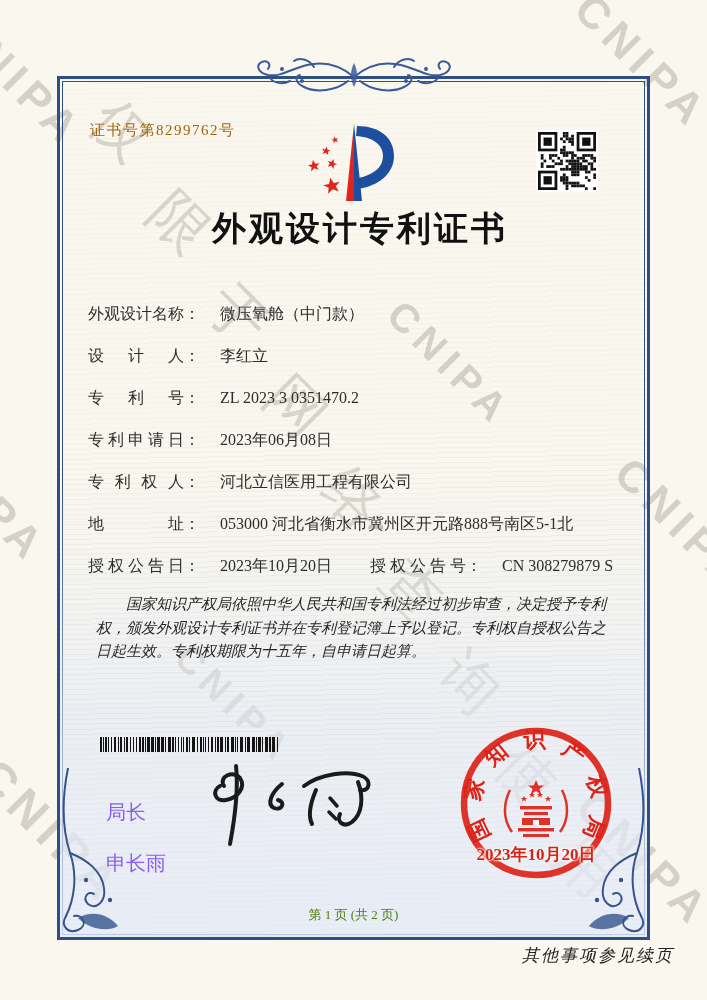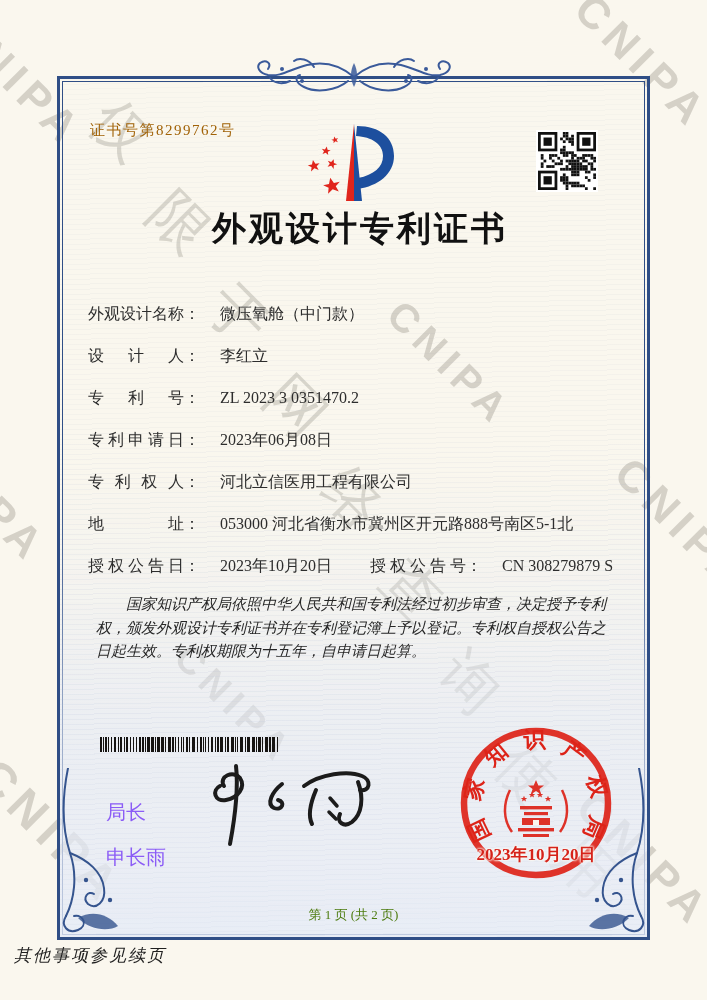--- a/index.html
+++ b/index.html
@@ -47,28 +47,28 @@
   .flabel{display:inline-block;width:96px;text-align:justify;text-align-last:justify;
      vertical-align:top;letter-spacing:0;}
   .fvalue{margin-left:20px;}
   .rgroup{position:absolute;left:282px;top:0;}
   #paras{left:88px;top:585px;width:534px;font-size:15px;line-height:23.5px;
      font-style:italic;color:#262626;}
   #paras p{margin:8px;text-indent:2em;}
   #paras p + p{margin-top:9px;}
   #barcode-wrap{left:100px;top:737px;}
   #director{left:106px;top:799px;font-size:20px;color:#8b5cf6;}
-  #director div + div{margin-top:18px;}
+  #director div + div{margin-top:24px;}
   #signature-wrap{left:196px;top:760px;}
   #seal-wrap{left:455px;top:722px;}
   #seal-date{left:455px;top:843px;width:162px;text-align:center;font-size:17px;
      font-weight:bold;color:#d6231a;z-index:5;
      text-shadow:0 0 3px #fdf9f2,0 0 3px #fdf9f2,0 0 2px #fdf9f2;}
   #page-info{left:57px;top:906px;width:593px;text-align:center;font-size:13px;color:#4d7c0f;z-index:4;}
-  #footer-note{left:14px;top:944px;width:660px;text-align:left;font-size:17px;
+  #footer-note{left:14px;top:944px;width:660px;text-align:right;font-size:17px;
      font-style:italic;letter-spacing:2px;color:#1f1f1f;}
   #qr-wrap{left:536px;top:130px;background:#fff;padding:2px;line-height:0;}
   #logo-wrap{left:288px;top:116px;line-height:0;}
 </style>
 </head>
 <body>
 
 <div class="wm-cnipa p1">CNIPA</div>
 <div class="wm-cnipa p2">CNIPA</div>
 <div class="wm-cnipa p3">CNIPA</div>

